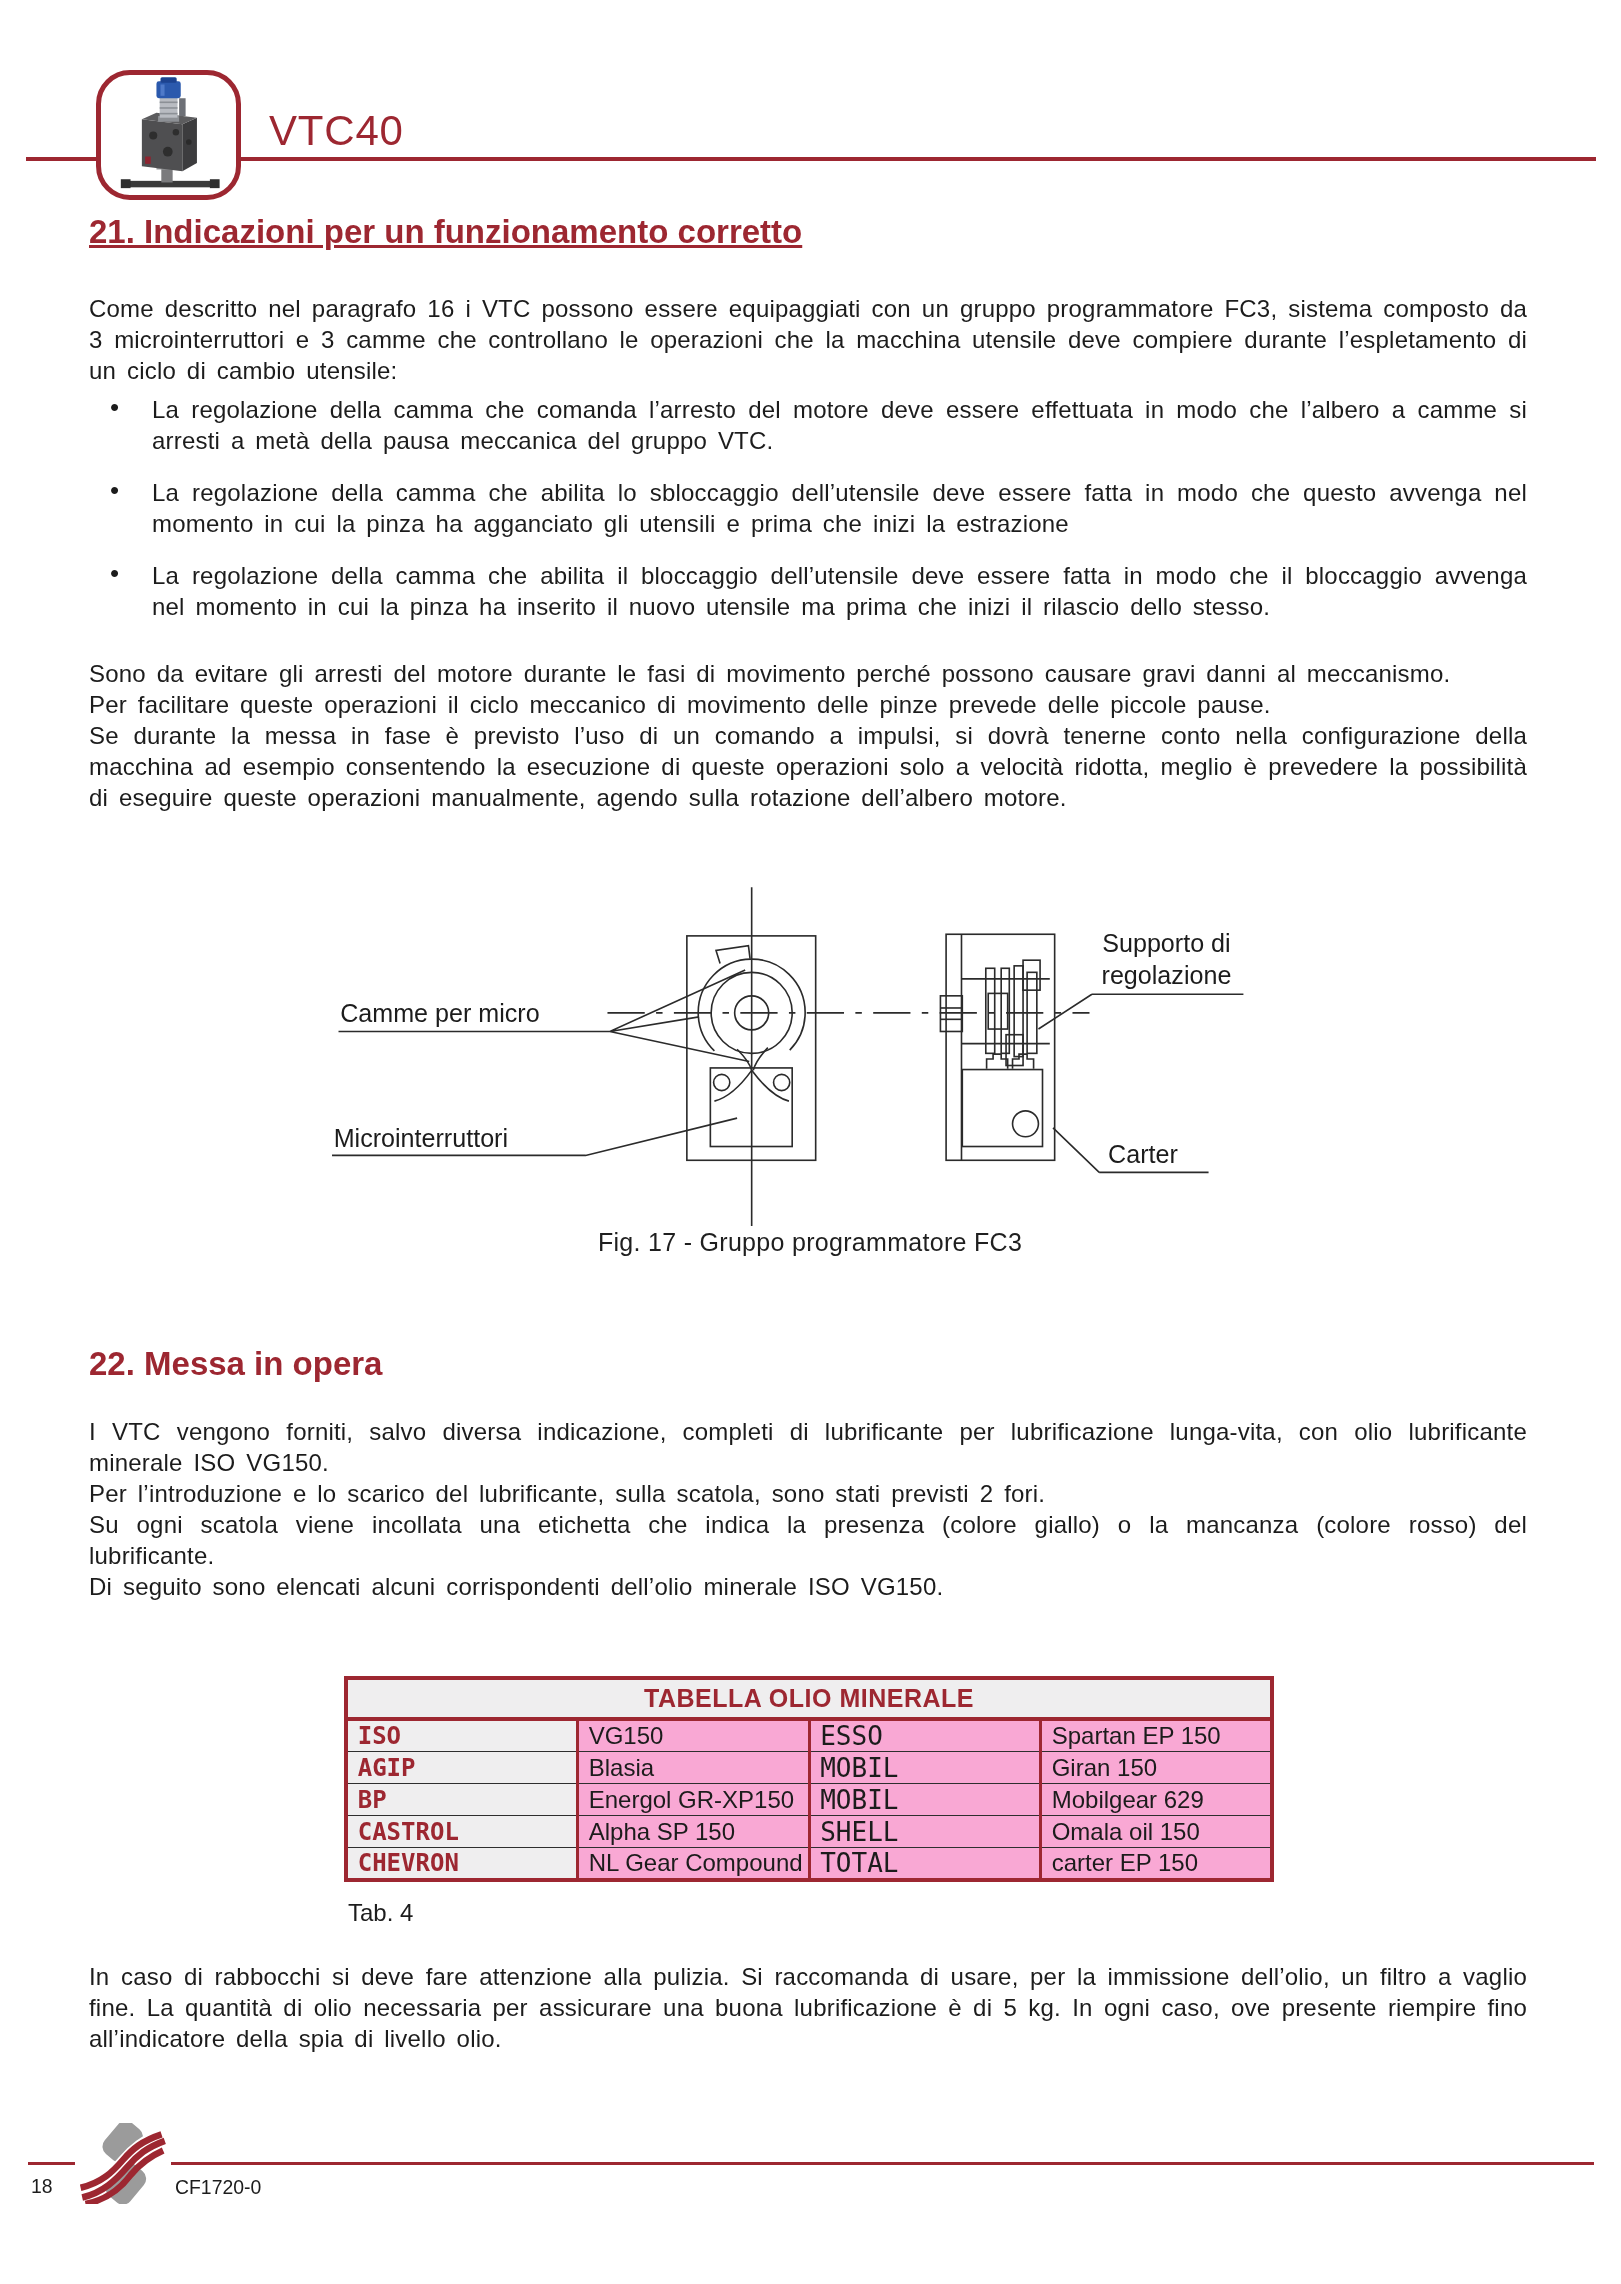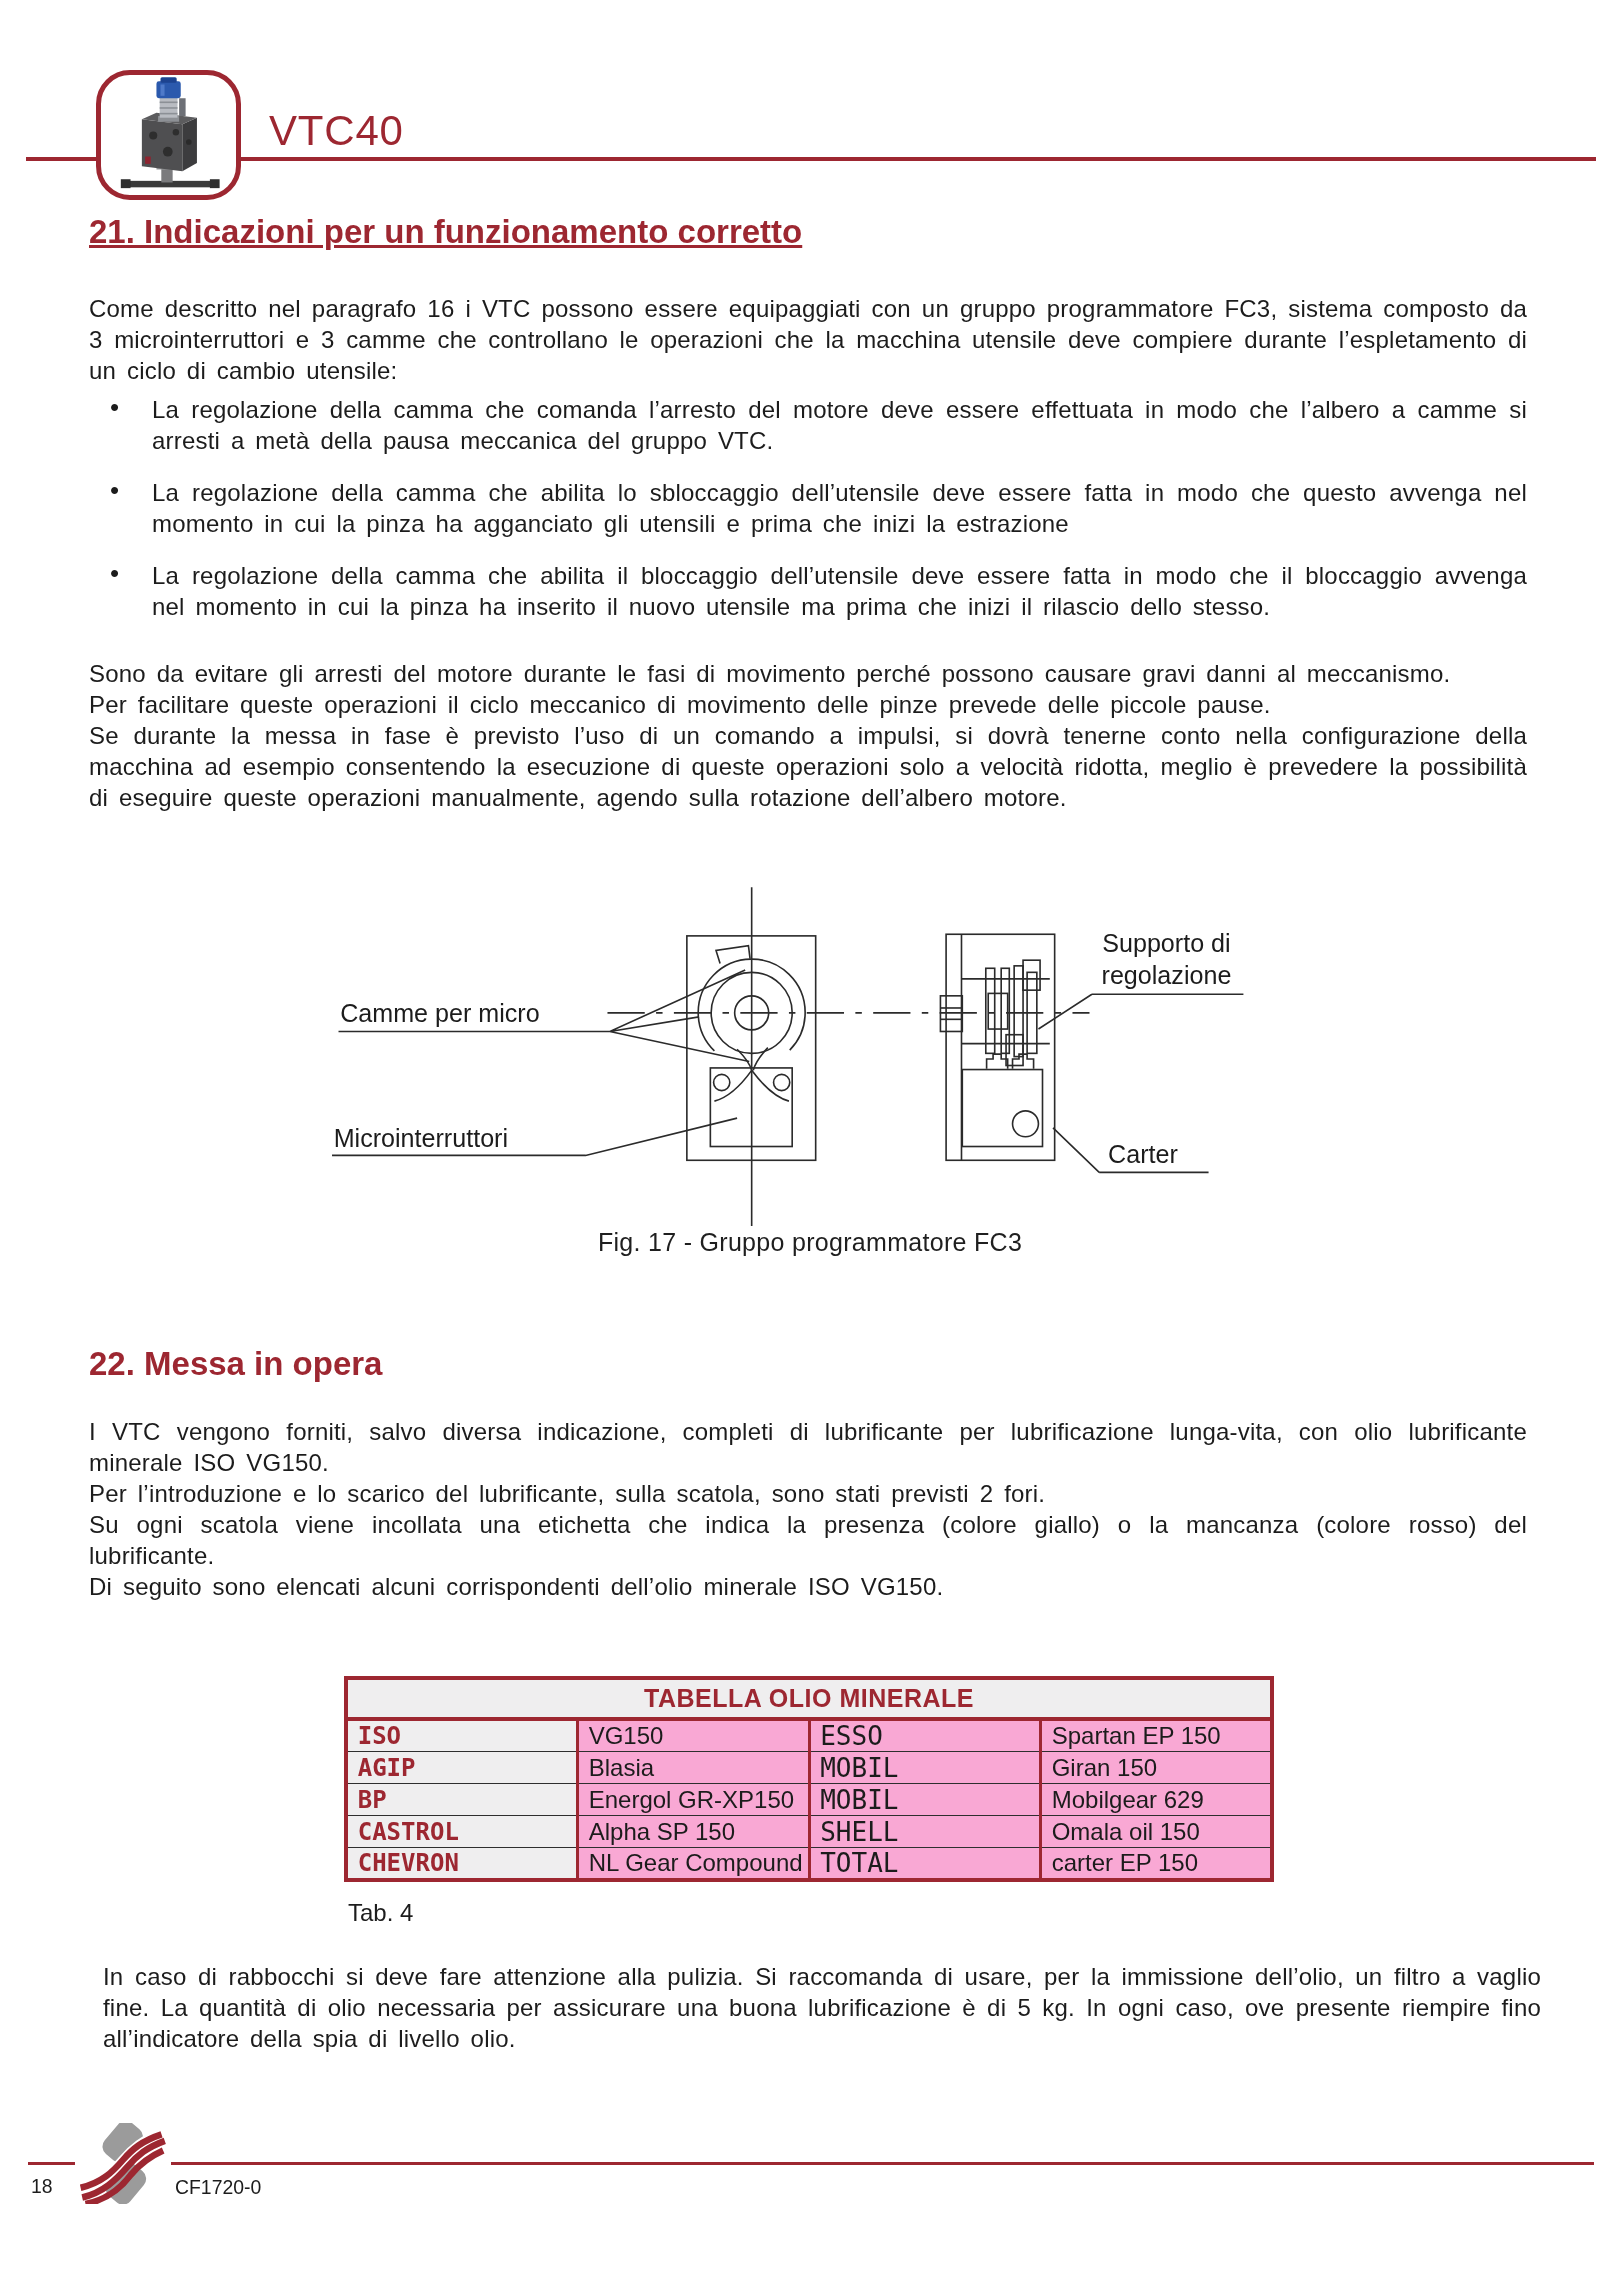--- a/index.html
+++ b/index.html
@@ -17,21 +17,21 @@
   .sec-heading{position:absolute;left:89px;font-size:33px;font-weight:bold;color:var(--accent);}
   .h21{top:213px;text-decoration:underline;} .h22{top:1345px;}
 
   .body-text{font-size:24px;line-height:31px;text-align:justify;letter-spacing:0.2px;word-spacing:4px;color:var(--ink);}
   .p1{position:absolute;left:89px;top:293px;width:1438px;}
   .bullets{position:absolute;left:89px;top:394px;width:1438px;}
   .bullet-item{position:relative;padding-left:63px;margin-bottom:21px;}
   .bullet-dot{position:absolute;left:21px;top:-1.6px;font-size:26px;}
   .p2{position:absolute;left:89px;top:658px;width:1438px;}
   .p4{position:absolute;left:89px;top:1416px;width:1438px;}
-  .p5{position:absolute;left:103px;top:1961px;width:1438px;}
+  .p5{position:absolute;left:89px;top:1961px;width:1438px;}
 
   .figure-wrap{position:absolute;left:89px;top:879px;width:1442px;height:373px;}
   .fig-caption{position:absolute;left:89px;top:1228px;width:1442px;text-align:center;
                font-size:25px;color:#1f1f1f;letter-spacing:0.3px;}
   .fig-label{font-size:31px;fill:var(--ink);font-family:"Liberation Sans",sans-serif;}
 
   .warning-row{position:absolute;left:96px;top:1272px;display:flex;align-items:center;height:57px;}
   .warning-row .wtext{font-size:24px;margin-left:34px;letter-spacing:0.2px;}
 
   .oil-table{position:absolute;left:344px;top:1676px;width:930px;border-collapse:collapse;

